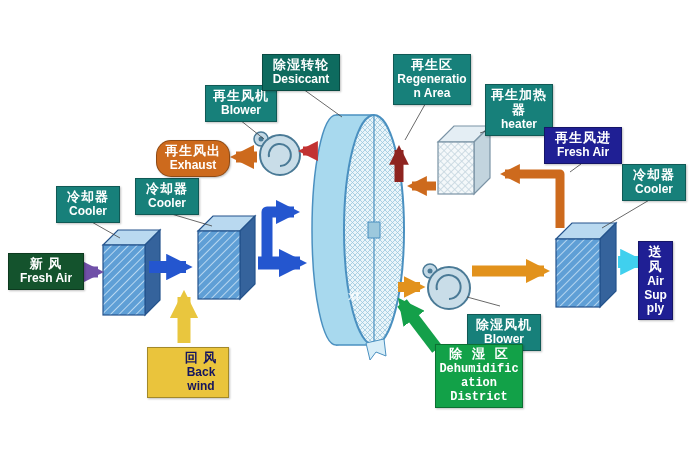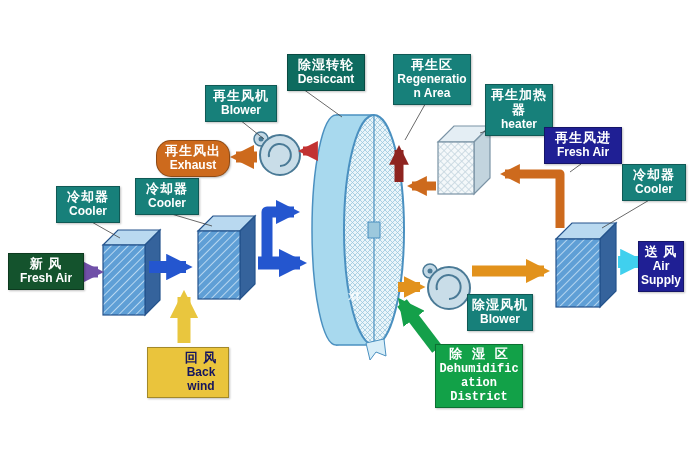--- a/index.html
+++ b/index.html
@@ -9,21 +9,21 @@
   }
   .stage svg { position:absolute; left:0; top:0; }
   .label {
     position:absolute; box-sizing:border-box; text-align:center;
     color:#ffffff; padding:3px 2px; border:1px solid rgba(0,0,0,.30);
     box-shadow:1px 1px 2px rgba(0,0,0,.25); line-height:1.15;
   }
   .label .zh { font-size:13px; font-weight:bold; letter-spacing:1px; }
   .label .en { font-size:12px; font-weight:bold; overflow-wrap:break-word; }
   .teal      { background:#17807a; }
-  .teal-dark { background:#0e6b5f;margin-left:25px; }
+  .teal-dark { background:#0e6b5f; }
   .purple    { background:#14532d; }
   .navy      { background:#1f1f94; }
   .orange    { background:#cd6a1d; }
   .gold      { background:#eac43c; color:#14145e; }
   .green     { background:#12a148; }
 </style>
 </head>
 <body>
 
 <div class="stage">
@@ -202,26 +202,26 @@
   <div class="label navy" style="left:544px;top:127px;width:78px;">
     <div class="zh">再生风进</div>
     <div class="en">Fresh Air</div>
   </div>
 
   <div class="label teal" style="left:622px;top:164px;width:64px;">
     <div class="zh">冷却器</div>
     <div class="en">Cooler</div>
   </div>
 
-  <div class="label navy" style="left:638px;top:241px;width:46px;text-align:center;">
+  <div class="label navy" style="left:638px;top:241px;width:35px;text-align:center;">
     <div class="zh">送 风</div>
     <div class="en">Air Supply</div>
   </div>
 
-  <div class="label teal" style="left:467px;top:294px;width:66px;">
+  <div class="label teal" style="left:467px;top:314px;width:74px;">
     <div class="zh">除湿风机</div>
     <div class="en">Blower</div>
   </div>
 
   <div class="label green" style="left:435px;top:344px;width:88px;font-family:Liberation Mono, monospace;">
     <div class="zh">除 湿 区</div>
     <div class="en">Dehumidification District</div>
   </div>
 
 </div>

